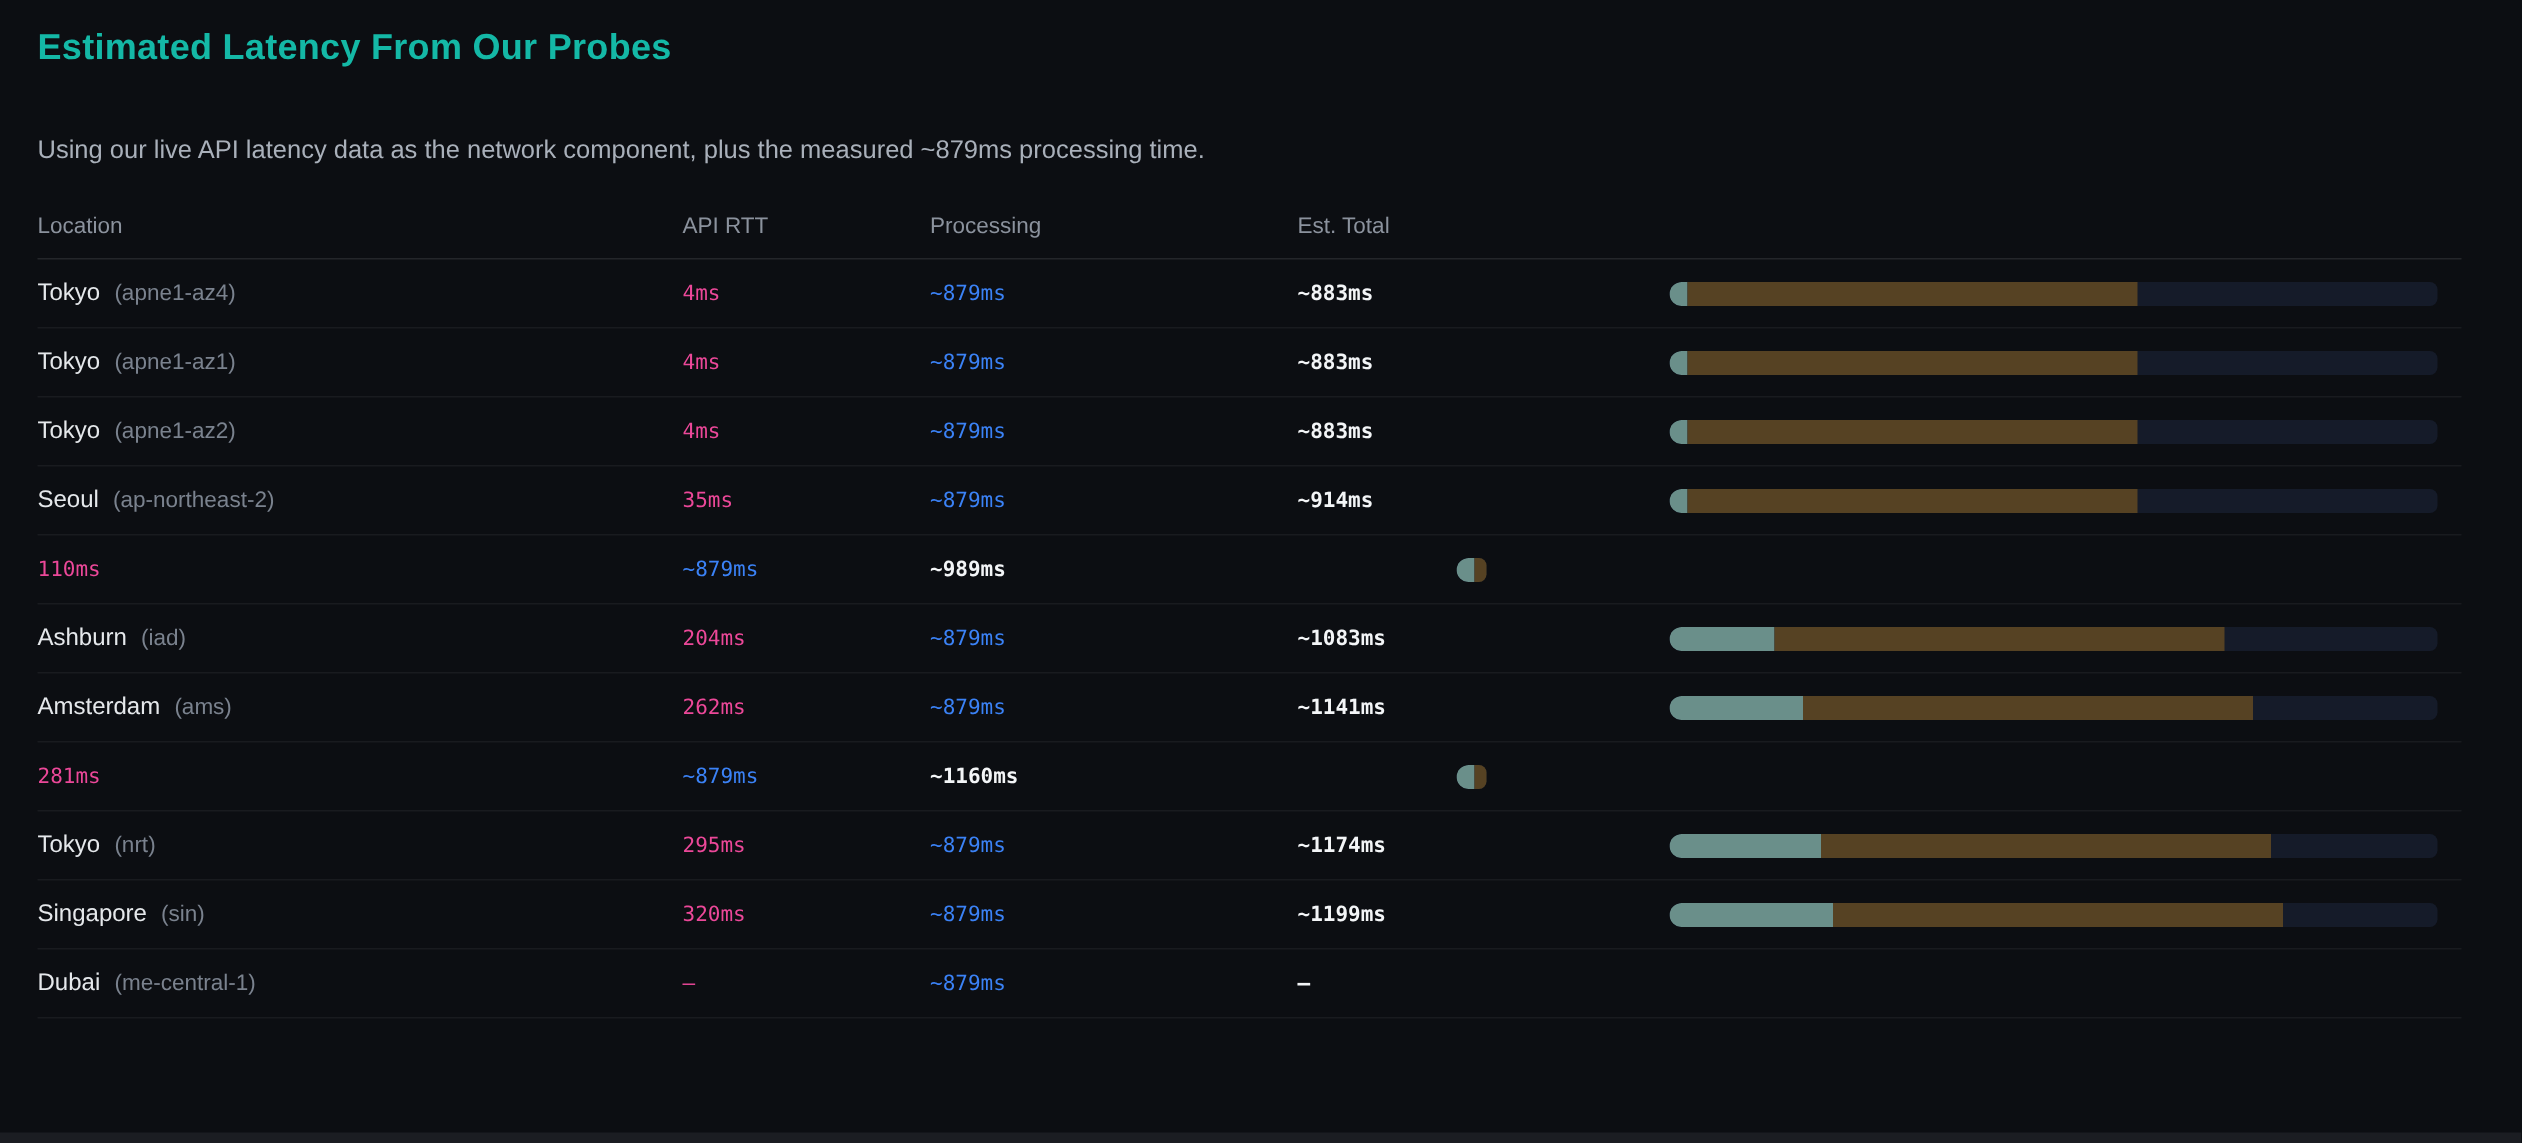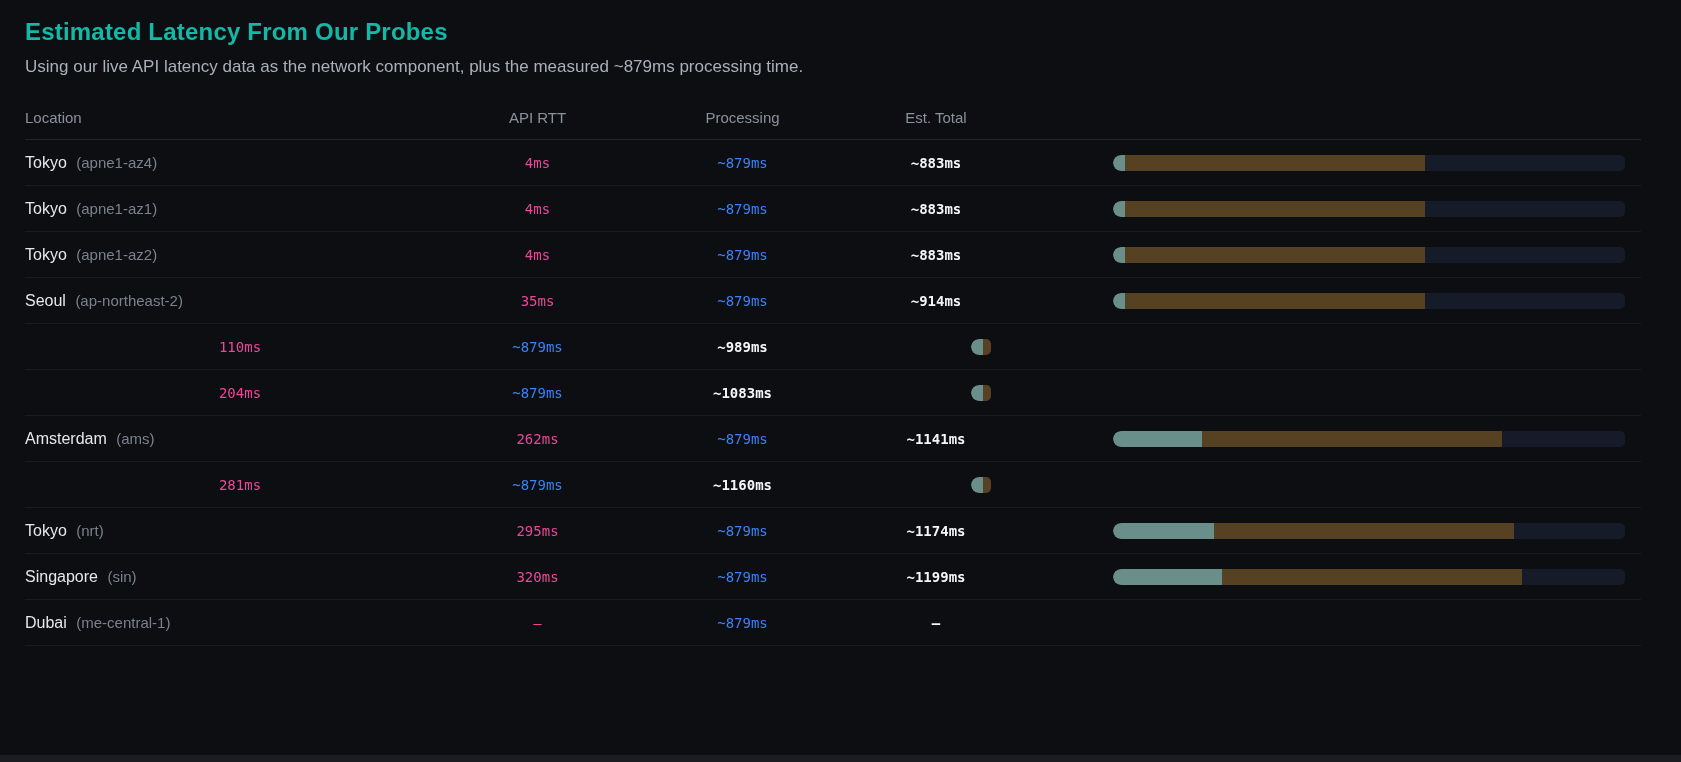--- a/index.html
+++ b/index.html
@@ -7,40 +7,40 @@
   body {
     width: 1681px; height: 762px; overflow: hidden; position: relative;
     font-family: "Liberation Sans", sans-serif;
   }
   .page { padding: 16px 40px 0 25px; }
   .title {
     color: #14b8a6; font-size: 24px; font-weight: 700; line-height: 32px;
     letter-spacing: 0.2px;
   }
   .subtitle {
-    margin-top: 5px; color: #a9b0ba; font-size: 17px; line-height: 28px;
+    margin-top: 38px; color: #a9b0ba; font-size: 17px; line-height: 28px;
     font-weight: 400;
   }
   .table { margin-top: 15px; }
   .grid-row {
     display: grid;
     grid-template-columns: 430px 165px 245px 142px 1fr;
     align-items: center;
   }
   .header-row {
     height: 44px;
     color: #8b929d; font-size: 15px; font-weight: 400;
     border-bottom: 1px solid rgba(255,255,255,0.10);
   }
   .data-row {
     height: 46px;
     border-bottom: 1px solid rgba(255,255,255,0.055);
   }
   .cell-left  { text-align: left; }
-  .cell-right { text-align: center; }
+  .cell-right { text-align: left; }
   .city { color: #e5e8eb; font-size: 16px; text-align: right; }
   .zone { color: #7a828e; font-size: 15px; margin-left: 5px; }
   .mono { font-family: "DejaVu Sans Mono", monospace; font-size: 14px; }
   .rtt-val   { color: #ec4899; }
   .proc-val  { color: #3b82f6; }
   .total-val { color: #f3f5f7; font-weight: 700; }
   .bar-cell { padding-left: 106px; padding-right: 16px; }
   .bar-track {
     position: relative; height: 16px; width: 100%;
     background: #151b29;
@@ -146,20 +146,24 @@
     <div class="cell-right mono total-val">~989ms</div>
     <div class="bar-cell">
       <div class="bar-track">
         <div class="bar-seg-rtt" style="width: 7.33333%;"></div>
         <div class="bar-seg-proc" style="width: 58.6%;"></div>
       </div>
     </div>
   </div>
 
   <div class="grid-row data-row">
+    <div class="cell-left">
+      <span class="city">Ashburn</span>
+      <span class="zone">(iad)</span>
+    </div>
     <div class="cell-right mono rtt-val">204ms</div>
     <div class="cell-right mono proc-val">~879ms</div>
     <div class="cell-right mono total-val">~1083ms</div>
     <div class="bar-cell">
       <div class="bar-track">
         <div class="bar-seg-rtt" style="width: 13.6%;"></div>
         <div class="bar-seg-proc" style="width: 58.6%;"></div>
       </div>
     </div>
   </div>

